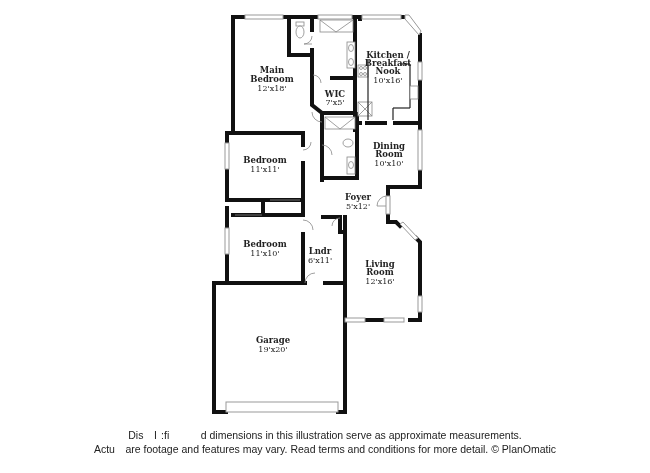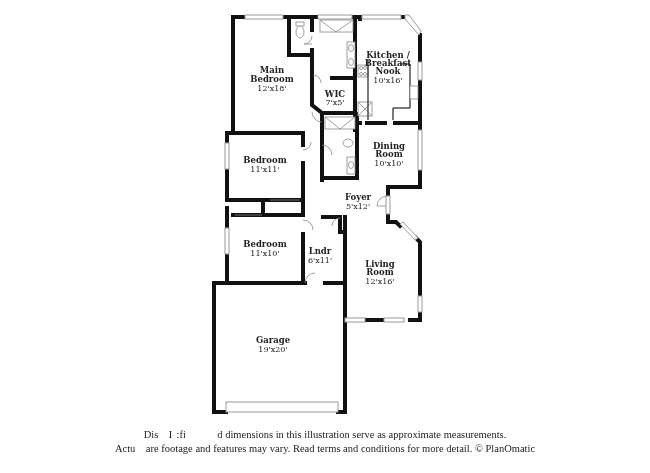--- a/index.html
+++ b/index.html
@@ -5,21 +5,21 @@
   html, body { margin: 0; padding: 0; background: #ffffff; }
   body { width: 650px; height: 473px; position: relative; overflow: hidden; font-family: "DejaVu Serif", "Liberation Serif", serif; }
   #plan { position: absolute; left: 0; top: 0; width: 650px; height: 473px; }
   .wall { stroke: #111; stroke-width: 4; fill: none; stroke-linecap: square; }
   .thin { stroke: #222; stroke-width: 1.2; fill: none; }
   .win { stroke: #999; stroke-width: 1; fill: #fff; }
   .fix { stroke: #888; stroke-width: 0.8; fill: #fff; }
   .door { stroke: #888; stroke-width: 0.8; fill: none; }
   .room-label { font-family: "DejaVu Serif", "Liberation Serif", serif; font-size: 8.5px; font-weight: bold; fill: #222; text-anchor: middle; }
   .room-dim { font-family: "DejaVu Serif", "Liberation Serif", serif; font-size: 8px; fill: #222; text-anchor: middle; }
-  .disclaimer { position: absolute; left: 0; width: 650px; text-align: center; font-family: Liberation Serif, serif; font-size: 10.5px; color: #222; line-height: 14px; }
+  .disclaimer { position: absolute; left: 0; width: 650px; text-align: center; font-family: Liberation Sans, sans-serif; font-size: 10.5px; color: #222; line-height: 14px; }
   #disc1 { top: 428px; }
   #disc2 { top: 442px; }
 </style>
 </head>
 <body>
 
 <svg id="plan" viewBox="0 0 650 473" xmlns="http://www.w3.org/2000/svg">
 
   <g>
 

